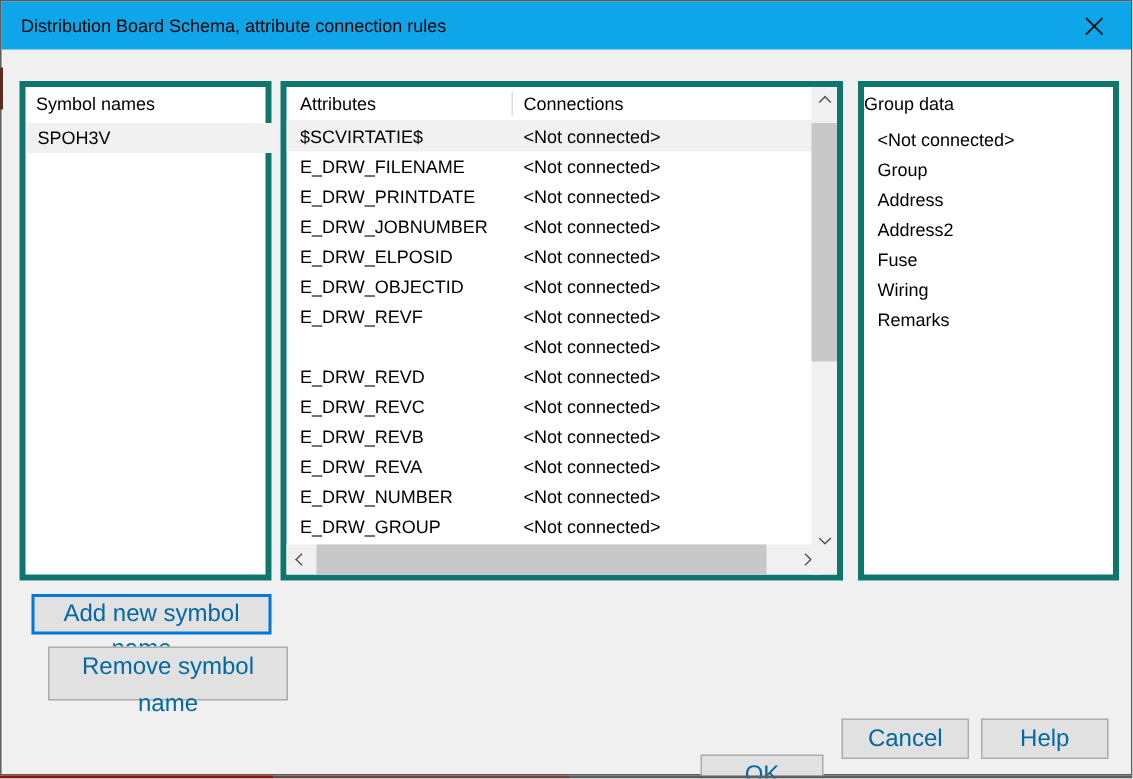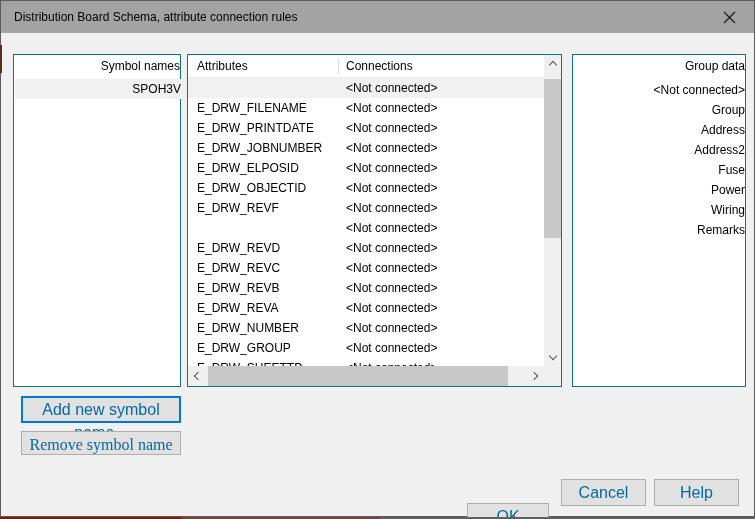--- a/index.html
+++ b/index.html
@@ -1,25 +1,25 @@
 <!DOCTYPE html>
 <html><head>
 <meta charset="utf-8">
 <style>
   * { margin:0; padding:0; box-sizing:border-box; }
   html,body { width:755px; height:519px; overflow:hidden; }
   body { font-family:"Liberation Sans","DejaVu Sans",sans-serif; font-size:12px; color:#000; background:#f0f0f0; position:relative; }
 
   .dialog { position:absolute; left:0; top:0; width:755px; height:517px; background:#f0f0f0; border:1px solid #5c5c5c; }
 
-  .titlebar { position:absolute; left:0; top:0; width:753px; height:32px; background:#a3a3a3; }
+  .titlebar { position:absolute; left:0; top:0; width:753px; height:32px; background:#0ea5e9; }
   .title-text { position:absolute; left:13px; top:0; line-height:32px; white-space:nowrap; }
   .close-btn { position:absolute; right:2px; top:0; width:45px; height:32px; display:flex; align-items:center; justify-content:center; cursor:default; }
 
-  .panel { position:absolute; background:#ffffff; border:1px solid #0f766e;text-align:right; }
+  .panel { position:absolute; background:#ffffff; border:4px solid #0f766e; }
   .panel-left  { left:12px;  top:53px; width:168px; height:333px; }
   .panel-mid   { left:186px; top:53px; width:375px; height:333px; }
   .panel-right { left:571px; top:53px; width:174px; height:333px; }
 
   .phdr { height:23px; line-height:23px; white-space:nowrap; overflow:hidden; }
   .panel-left .phdr { padding-left:7px; }
   .panel-right .phdr { }
 
   .mhdr { position:absolute; left:0; top:0; width:356px; height:23px; border-bottom:1px solid #ececec;padding-left:33px; }
   .mhdr .col0 { position:absolute; left:9px; top:0; line-height:22px; }
@@ -57,21 +57,21 @@
 
   .chev { display:inline-block; width:6px; height:6px; border-right:1.4px solid #555; border-bottom:1.4px solid #555; }
   .chev.up    { transform:rotate(-135deg); margin-top:3px; }
   .chev.down  { transform:rotate(45deg);   margin-bottom:3px; }
   .chev.left  { transform:rotate(135deg);  margin-left:3px; }
   .chev.right { transform:rotate(-45deg);  margin-right:3px; }
 
   
   .btn-std { position:absolute; background:#e1e1e1; border:1px solid #adadad; text-align:center; font-family:inherit; font-size:16px; color:#0369a1; cursor:default; }
   .btn-add    { left:20px; top:395px; width:160px; height:27px; border:2px solid #0078d7; line-height:23px; }
-  .btn-remove { left:20px; top:430px; width:160px; height:24px; line-height:25px;font-family:Liberation Serif, serif; }
+  .btn-remove { left:31px; top:430px; width:160px; height:36px; line-height:25px; }
   .btn-ok     { left:466px; top:478px; width:82px; height:27px; line-height:25px;margin-top:24px; }
   .btn-cancel { left:560px; top:478px; width:85px; height:27px; line-height:25px; }
   .btn-help   { left:653px; top:478px; width:85px; height:27px; line-height:25px; }
 
   
   .edge-strip { position:absolute; }
   .edge-bl { left:0; top:517px; width:182px; height:2px; background:#8c150c; }
   .edge-bm { left:182px; top:517px; width:198px; height:2px; background:#74443c; }
   .edge-br { left:380px; top:517px; width:375px; height:2px; background:#5f5f5f; }
   .edge-l  { left:0; top:45px; width:2px; height:28px; background:#5c2b22; }
@@ -99,20 +99,21 @@
   </div>
 
   <div class="panel panel-mid">
     <div class="mhdr">
       <span class="col0">Attributes</span>
       <span class="colsep"></span>
       <span class="col1">Connections</span>
     </div>
     <div id="attrRows">
         <div class="arow sel">
+          <span class="aname">$SCVIRTATIE$</span>
           <span class="aconn">&lt;Not connected&gt;</span>
         </div>
         <div class="arow">
           <span class="aname">E_DRW_FILENAME</span>
           <span class="aconn">&lt;Not connected&gt;</span>
         </div>
         <div class="arow">
           <span class="aname">E_DRW_PRINTDATE</span>
           <span class="aconn">&lt;Not connected&gt;</span>
         </div>
@@ -187,21 +188,20 @@
   </div>
 
   <div class="panel panel-right">
     <div class="phdr">Group data</div>
     <div id="groupList">
         <div class="grow">&lt;Not connected&gt;</div>
         <div class="grow">Group</div>
         <div class="grow">Address</div>
         <div class="grow">Address2</div>
         <div class="grow">Fuse</div>
-        <div class="grow">Power</div>
         <div class="grow">Wiring</div>
         <div class="grow">Remarks</div>
       </div>
   </div>
 
   <button class="btn-std btn-add">Add new symbol name...</button>
   <button class="btn-std btn-remove">Remove symbol name</button>
 
   <button class="btn-std btn-ok">OK</button>
   <button class="btn-std btn-help">Help</button>

